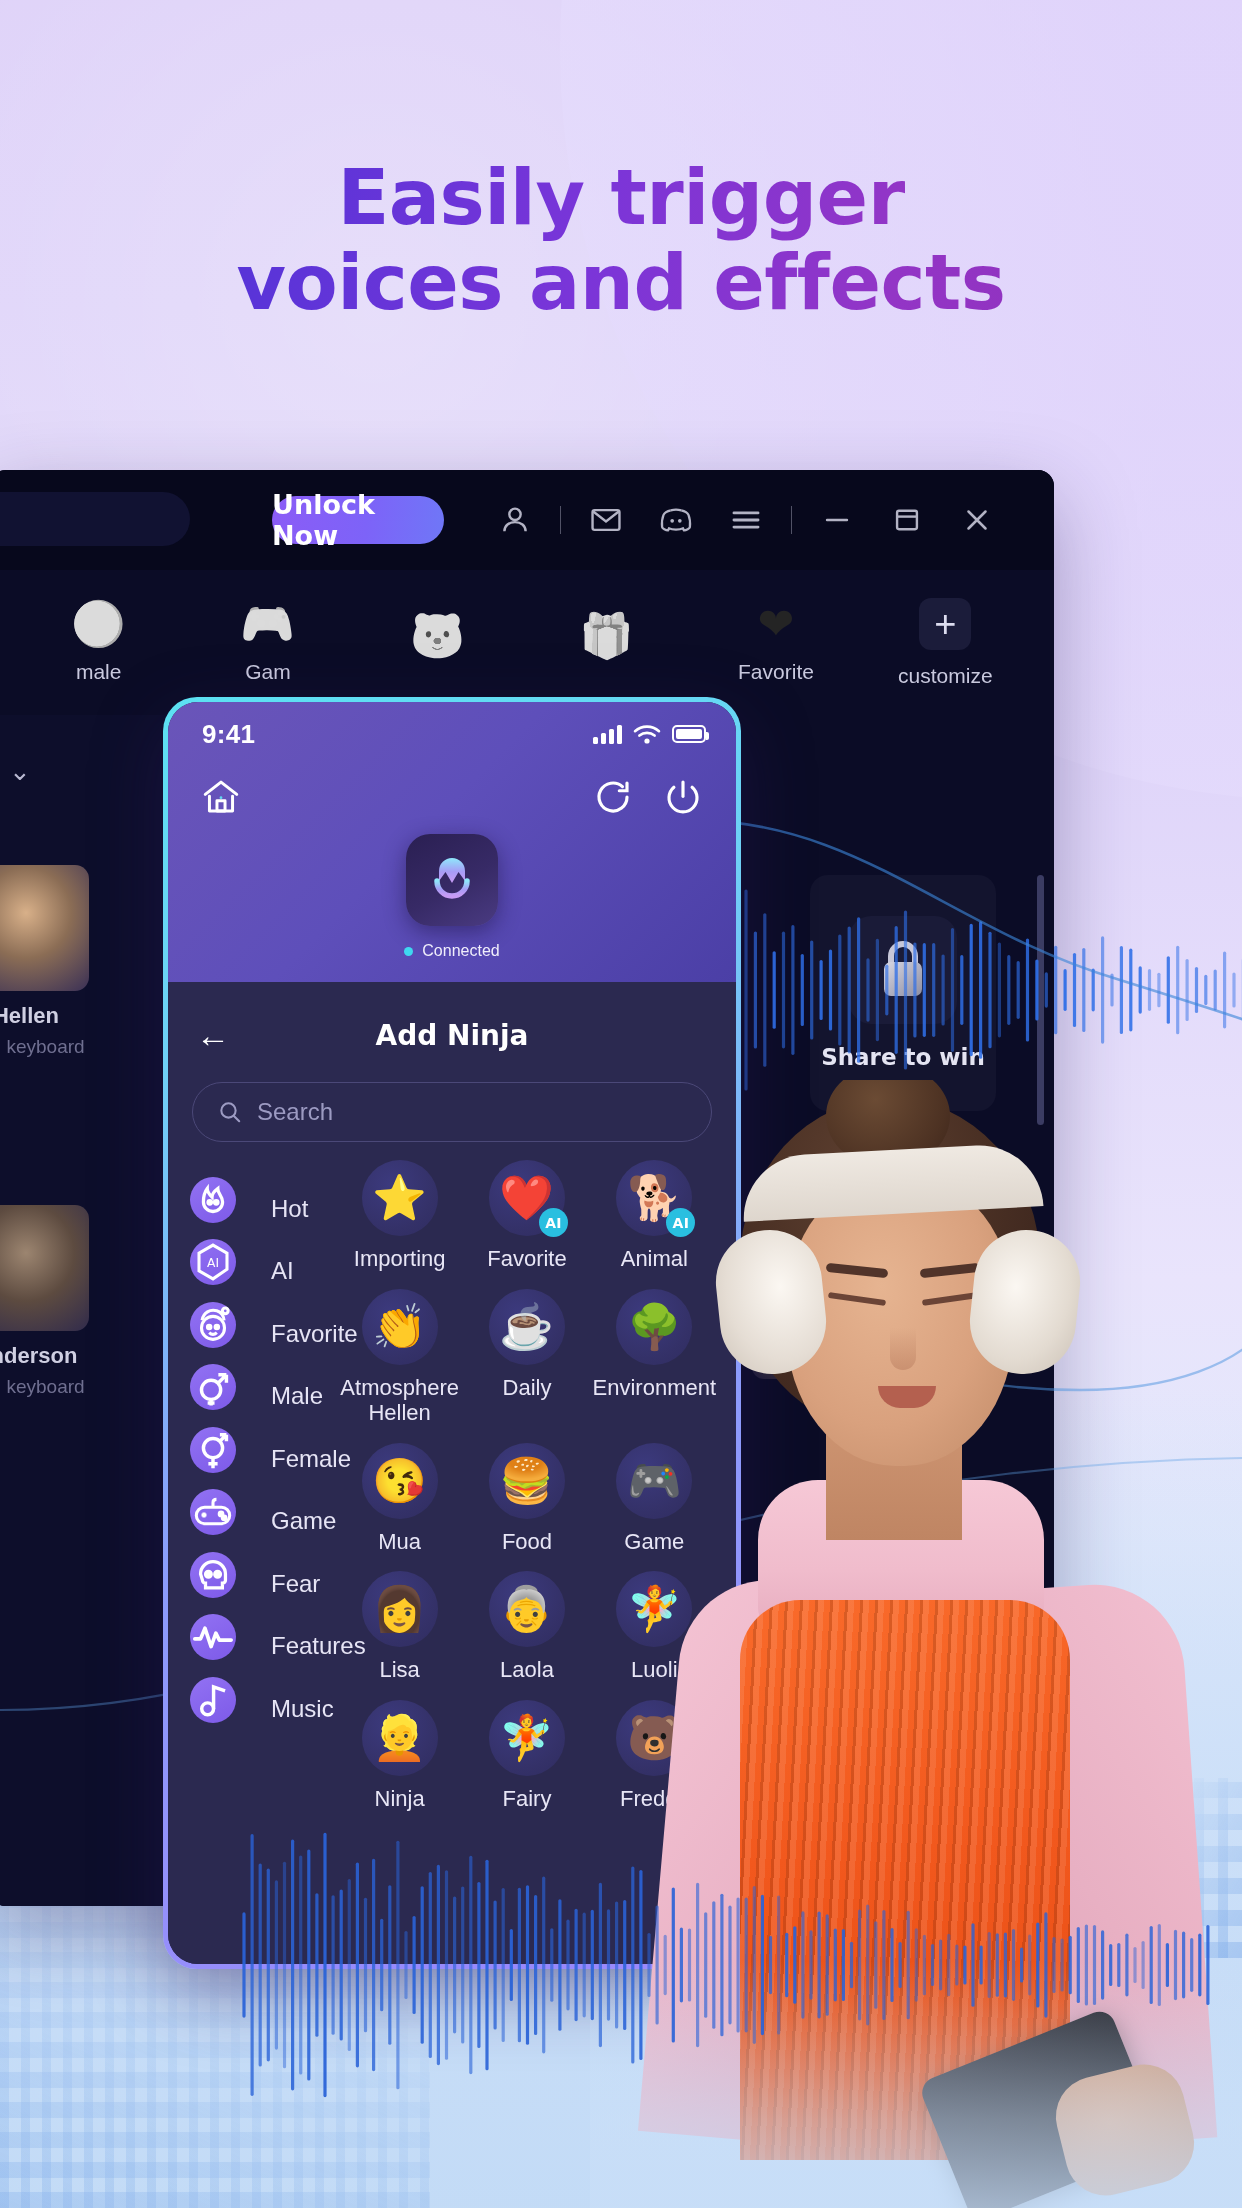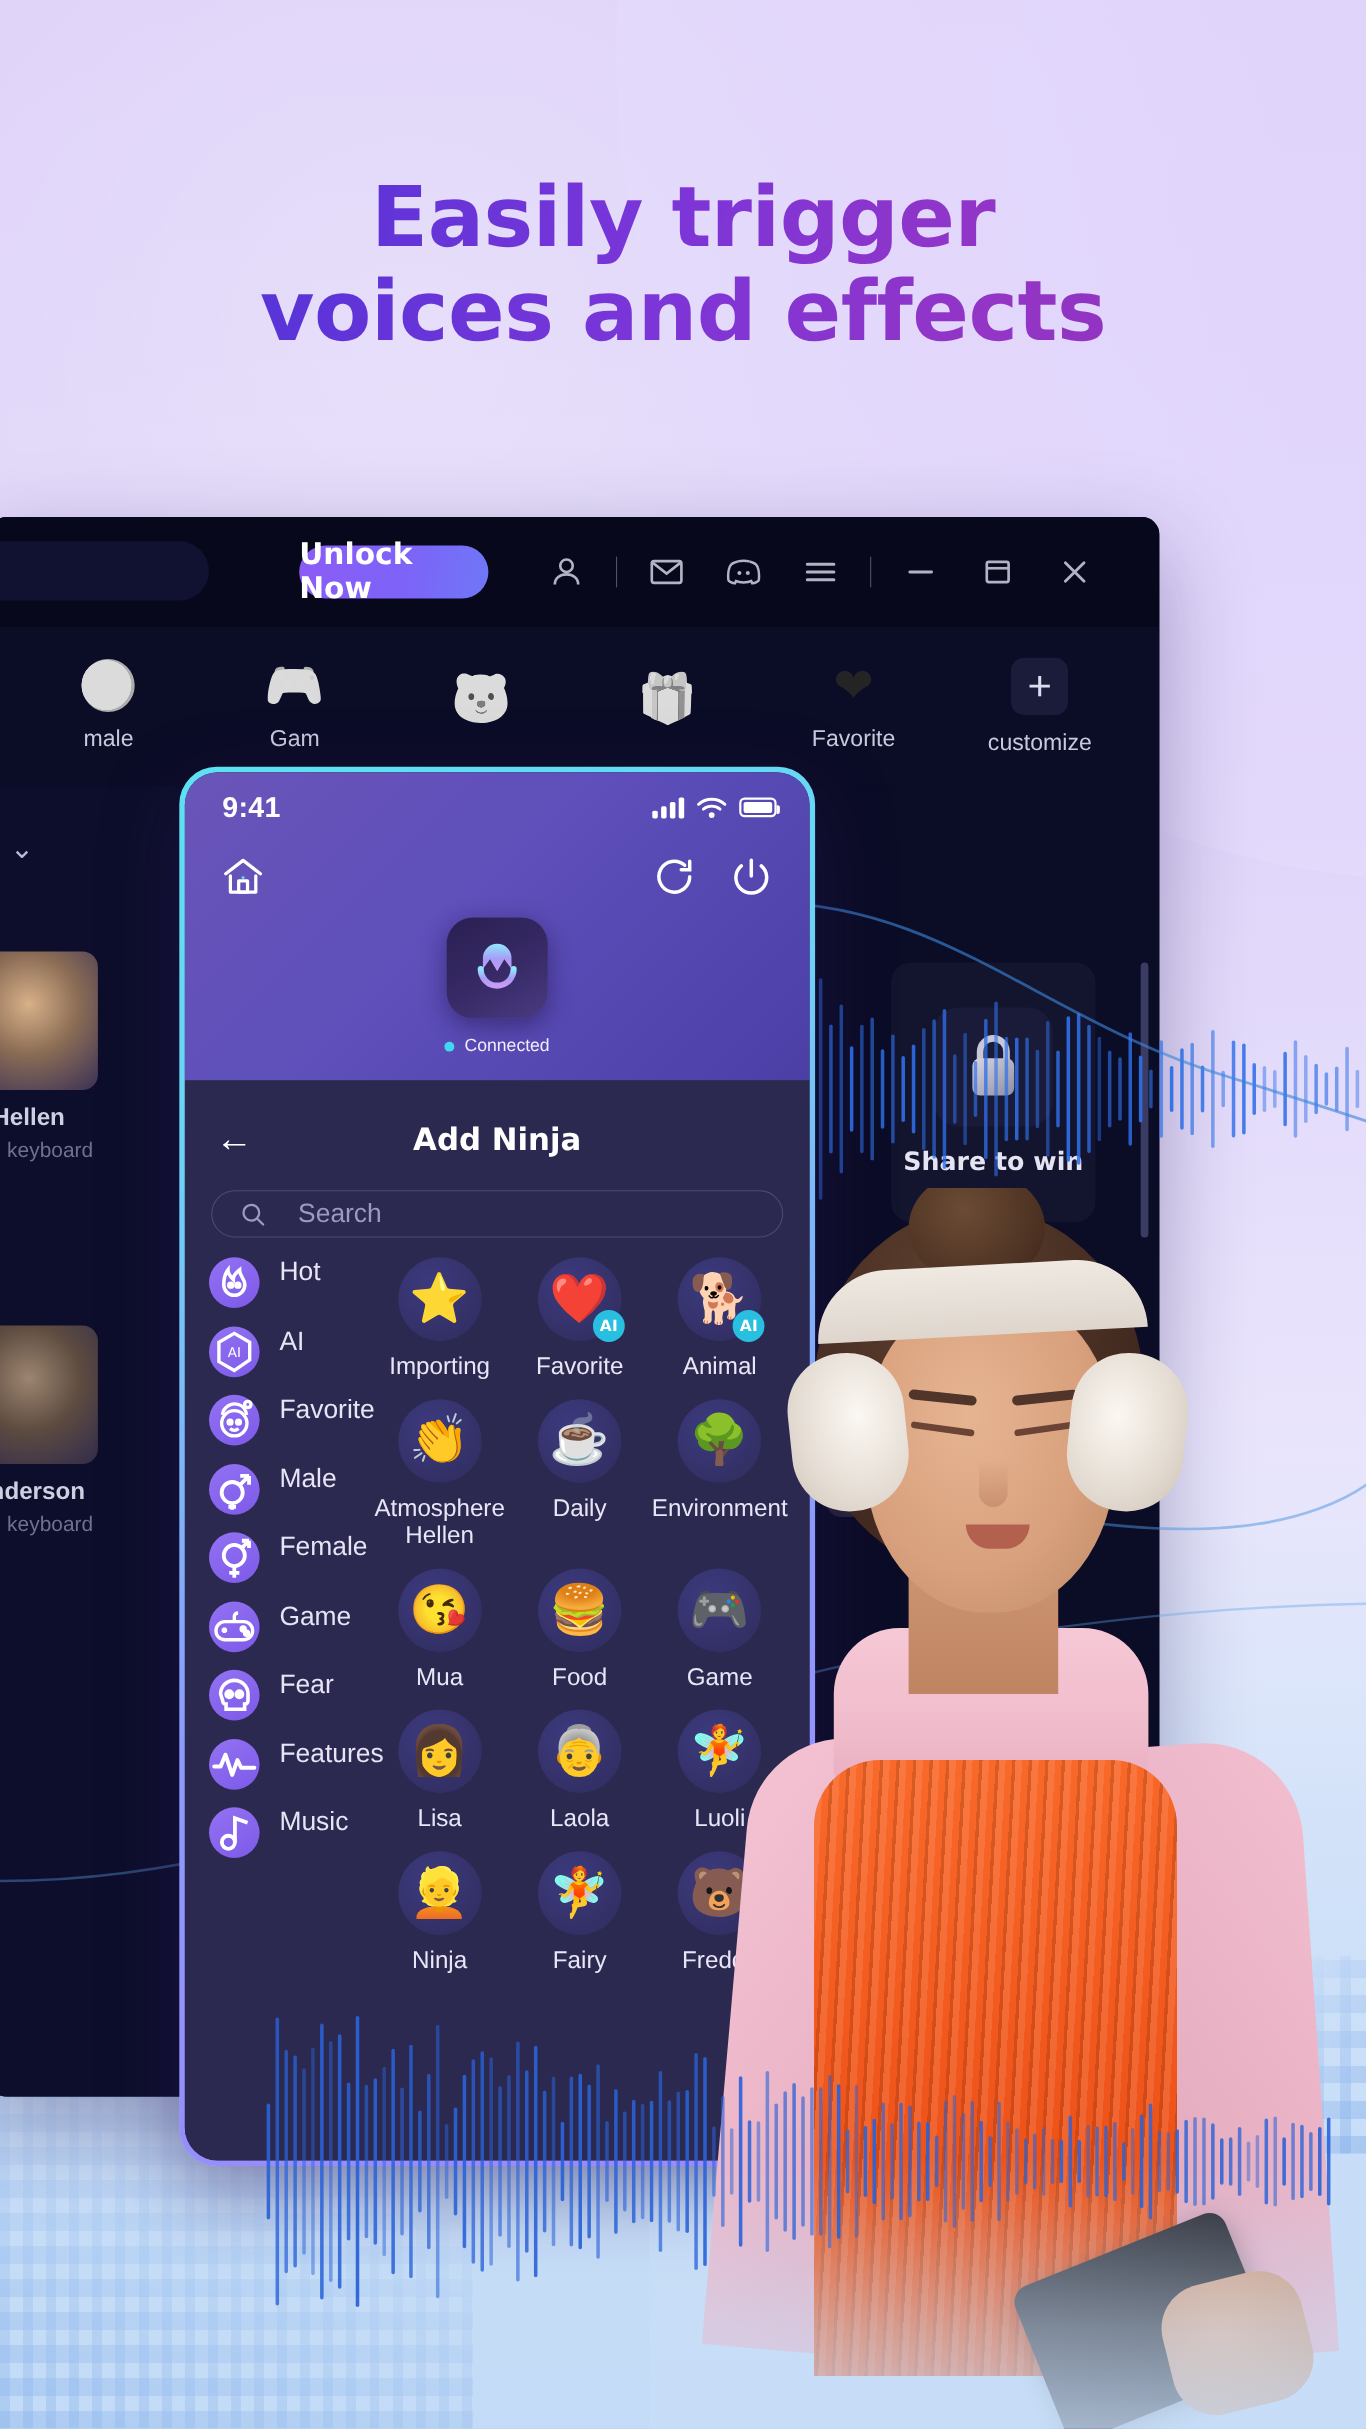--- a/index.html
+++ b/index.html
@@ -238,28 +238,28 @@
     min-height: 0;
   }
   .addbar { height: 66px; display: flex; align-items: center; position: relative; padding: 0 28px; }
   .addbar .back { color: #fff; font-size: 34px; line-height: 1; }
   .addbar .ttl {
     position: absolute; left: 0; right: 0; text-align: center;
     color: #fff; font-size: 28px; font-weight: 700;
     font-family: "DejaVu Sans", sans-serif;
   }
   .searchbox {
-    margin: 14px 24px 0 24px; height: 43px; border-radius: 30px;
-    border: 1.6px solid #4b4878; display: flex; align-items: center; gap: 28px; padding: 0 24px;
+    margin: 14px 24px 0 24px; height: 60px; border-radius: 30px;
+    border: 1.6px solid #4b4878; display: flex; align-items: center; gap: 14px; padding: 0 24px;
   }
   .searchbox .ph { color: #9c9ac2; font-size: 24px; }
 
   .cols { display: flex; flex: 1 1 auto; min-height: 0; margin-top: 18px; }
   .sidecol { width: 146px; flex: 0 0 146px; padding-left: 22px; }
-  .side-item { display: flex; align-items: flex-start; gap: 18px; height: 62.5px; }
+  .side-item { display: flex; align-items: flex-end; gap: 35px; height: 62.5px; }
   .side-item .circ {
     width: 46px; height: 46px; border-radius: 50%; flex: 0 0 46px;
     background: linear-gradient(150deg, #9272f3 0%, #7d5ae8 100%);
     display: flex; align-items: center; justify-content: center;
   }
   .side-item .txt { color: #e6e4f5; font-size: 24px; white-space: nowrap; }
 
   .gridcol { flex: 1 1 auto; padding: 0 18px 0 22px; }
   .vgrid { display: grid; grid-template-columns: repeat(3, 1fr); row-gap: 17px; }
   .vcell { display: flex; flex-direction: column; align-items: center; }

